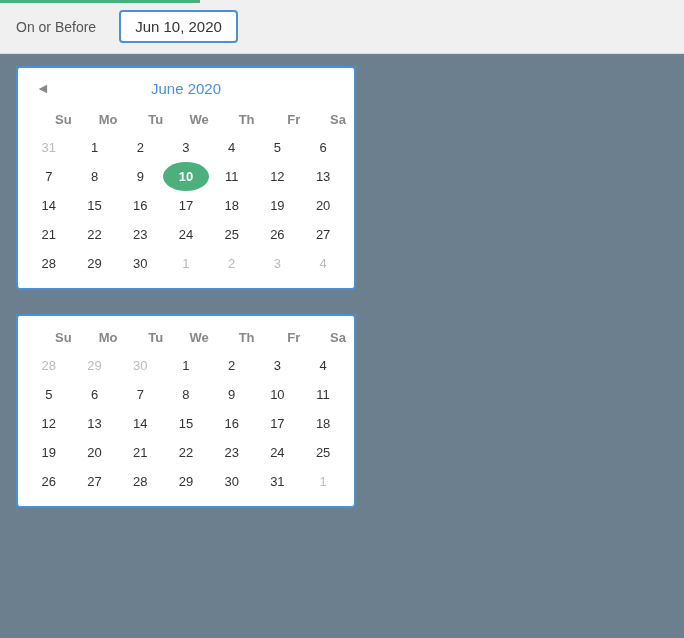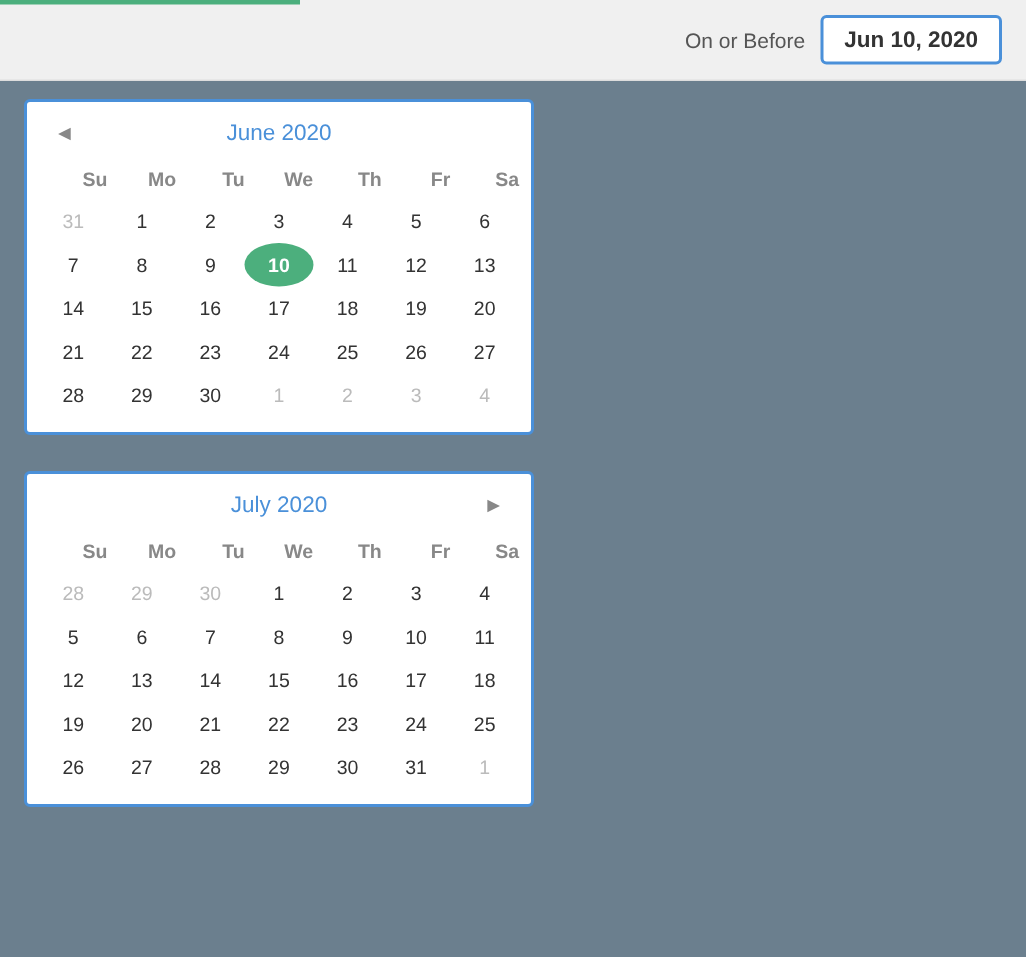--- a/index.html
+++ b/index.html
@@ -10,40 +10,39 @@
       width: 684px;
       height: 638px;
       overflow: hidden;
       position: relative;
     }
 
     
     .top-bar {
       background: #f0f0f0;
       display: flex;
-      justify-content: flex-end;
       align-items: center;
       padding: 10px 16px;
-      gap: 10px;
+      gap: 23px;
       border-bottom: 1px solid #ddd;
     }
 
     .on-or-before-label {
       color: #555;
       font-size: 14px;
     }
 
     .date-badge {
       background: white;
       border: 2px solid #4a90d9;
       border-radius: 4px;
       padding: 6px 14px;
       color: #333;
       font-size: 15px;
-      font-weight: 700;
+      font-weight: 400;
       cursor: pointer;
     }
 
     
     .calendars-wrapper {
       display: flex;
       flex-direction: column;
       gap: 0;
       padding: 0;
     }
@@ -197,25 +196,20 @@
             <td>30</td>
             <td class="other-month">1</td>
             <td class="other-month">2</td>
             <td class="other-month">3</td>
             <td class="other-month">4</td>
           </tr>
         </tbody>
       </table>
     </div>
     <div class="calendar">
-      <div class="calendar-header">
-        <span class="nav-arrow" style="visibility: hidden;">◄</span>
-        <span class="calendar-title">July 2020</span>
-        <span class="nav-arrow" style="visibility: visible;">►</span>
-      </div>
       <table class="day-grid">
         <thead>
           <tr>
             <th>Su</th>
             <th>Mo</th>
             <th>Tu</th>
             <th>We</th>
             <th>Th</th>
             <th>Fr</th>
             <th>Sa</th>

